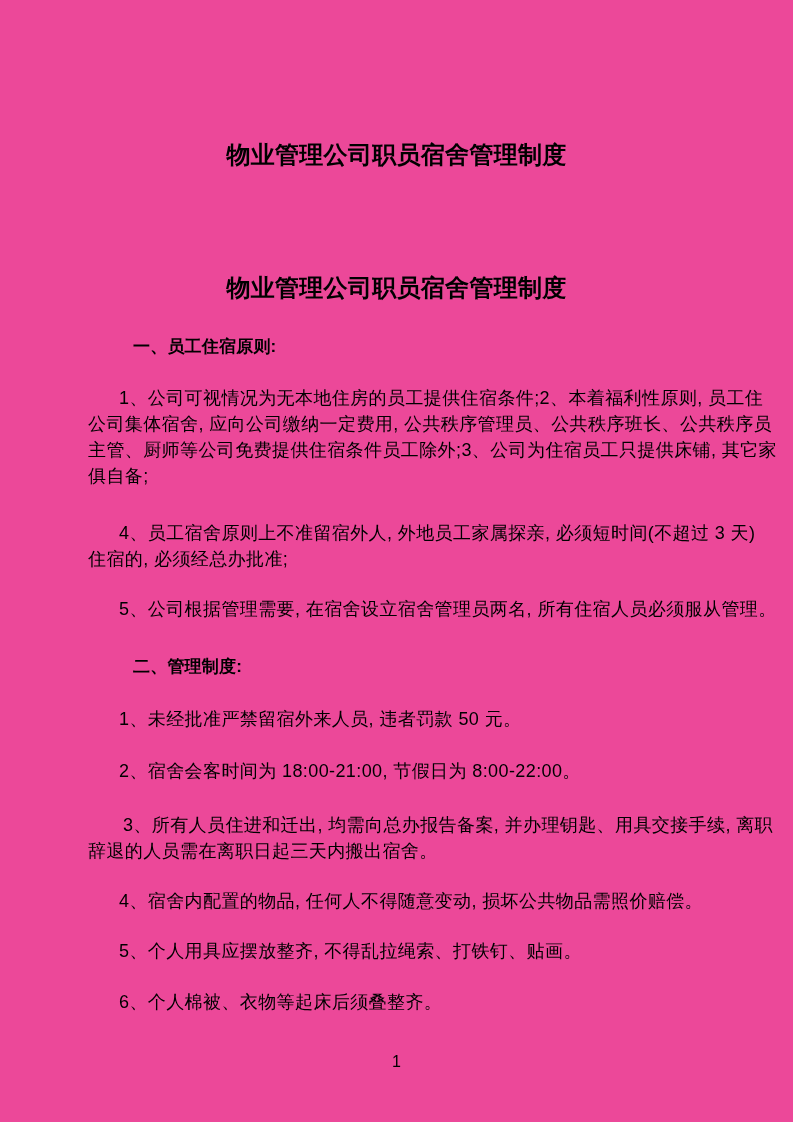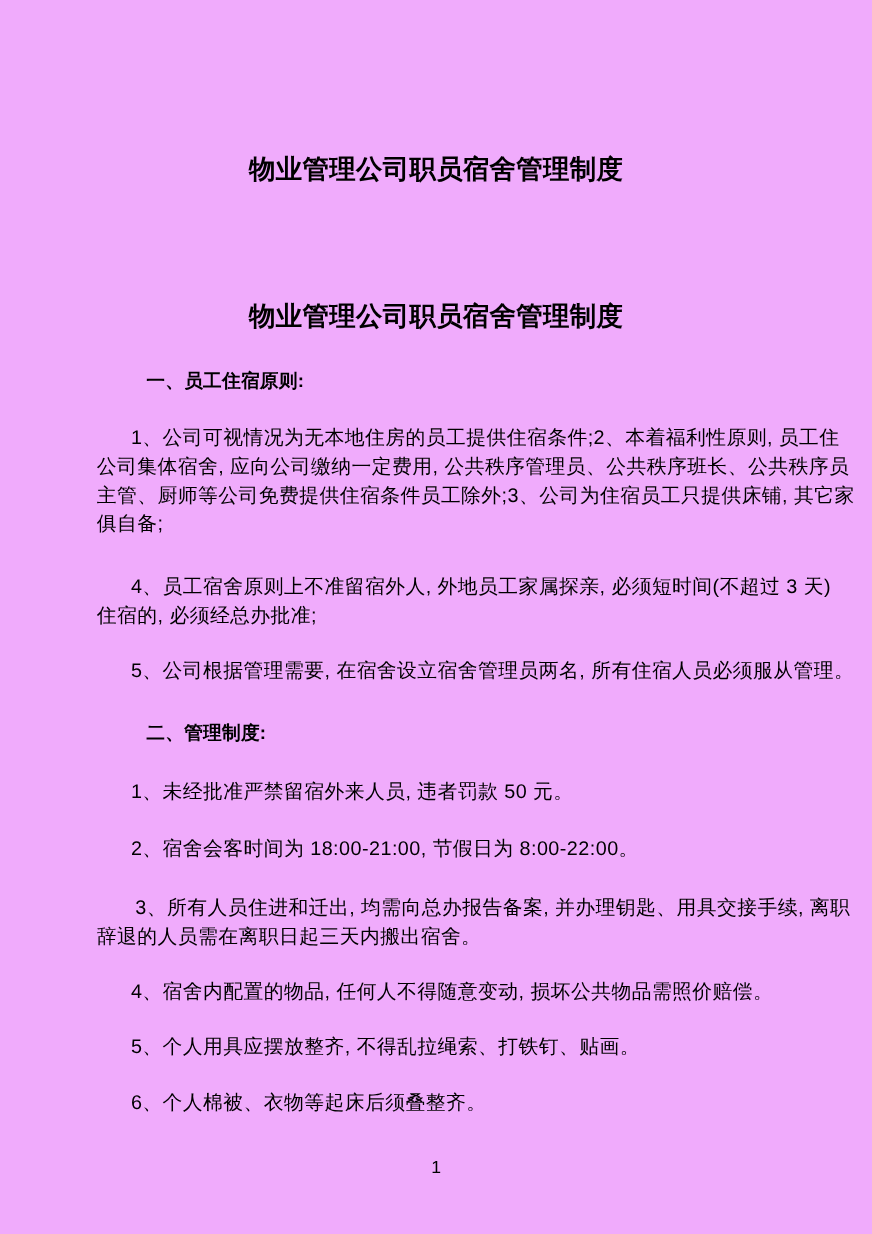--- a/index.html
+++ b/index.html
@@ -4,21 +4,21 @@
 <style>
   html, body {
     margin: 0;
     padding: 0;
     background: #ffffff;
   }
   .page {
     position: relative;
     width: 793px;
     height: 1122px;
-    background: #f0abfc;
+    background: #ec4899;
     overflow: hidden;
     color: #000000;
     font-family: "Liberation Sans", "DejaVu Sans", sans-serif;
     text-decoration: underline;
   }
   .doc-title {
     position: absolute;
     left: 0;
     right: 0;
     text-align: center;

